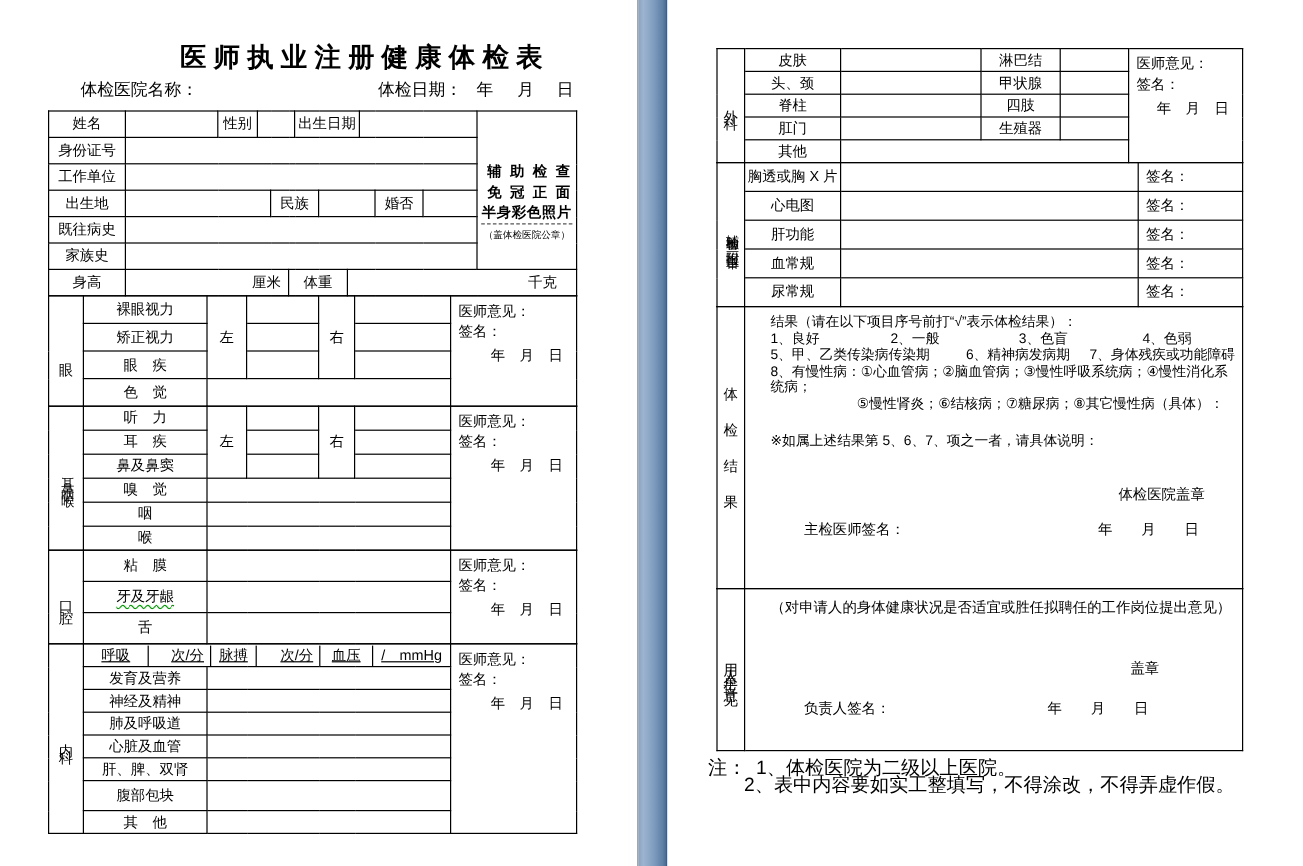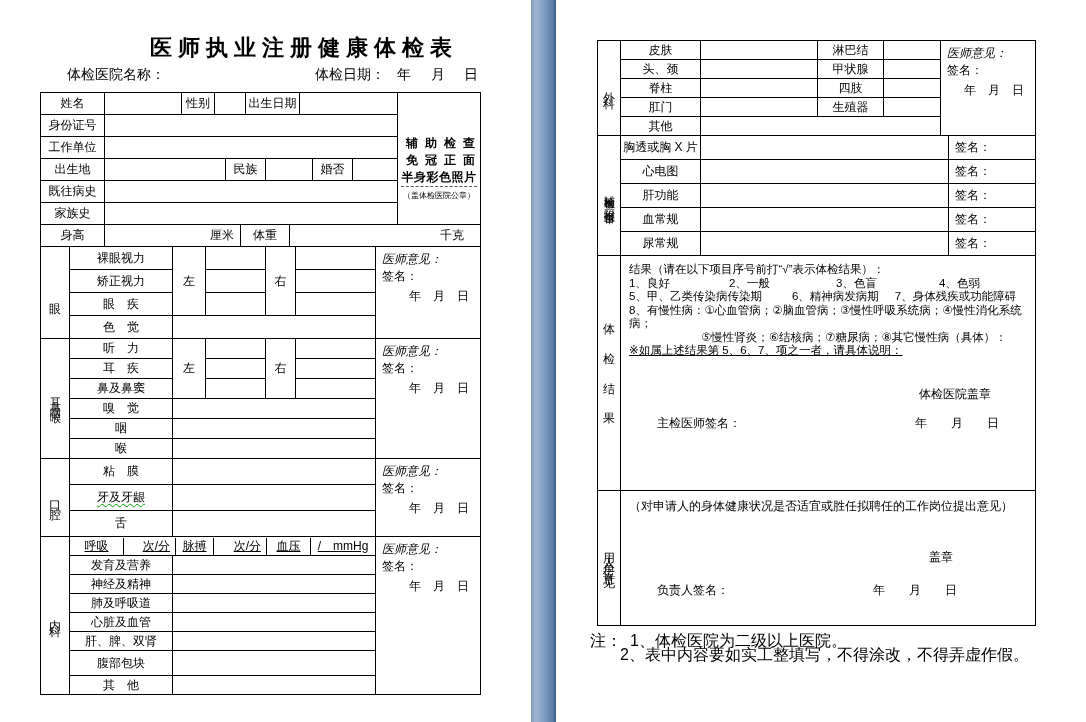--- a/index.html
+++ b/index.html
@@ -50,39 +50,39 @@
   .pline{letter-spacing:7px;padding-left:5px;line-height:17px;white-space:nowrap;font-size:12px;}
   .pline3{letter-spacing:0.5px;line-height:17px;white-space:nowrap;font-size:12px;}
   .pspace{flex:1;}
   .pstamp{border-top:1px dashed #555;font-weight:normal;font-size:8px;padding-top:3px;
     white-space:nowrap;text-align:center;}
 
   
   td.doc{vertical-align:top;}
   .docwrap{height:100%;display:flex;flex-direction:column;text-align:left;
     padding:4px 5px 6px 6px;box-sizing:border-box;}
-  .doc-op{flex:1;font-style:italic;}
+  .doc-op{flex:1;}
   .doc-ymd{text-align:right;padding-right:6px;padding-top:3px;}
 
   
   .vit{display:flex;height:100%;align-items:stretch;}
   .vseg{display:flex;align-items:center;justify-content:center;box-sizing:border-box;text-decoration:underline;}
   .vseg.bl{border-left:1px solid #000;}
   .vseg.re{justify-content:flex-end;padding-right:5px;}
 
   td.signcell{text-align:left;padding-left:6px;}
 
   
-  td.bigcell{vertical-align:top;text-align:left;}
+  td.bigcell{vertical-align:top;text-align:left;padding-left:13px;}
   .res{padding:7px 4px 0 8px;font-size:11.5px;line-height:13.5px;}
   .res-row{display:flex;white-space:nowrap;}
   .res-row .w1{width:100px;} .res-row .w2{width:107px;} .res-row .w3{width:103px;}
   .res-row .g1{margin-left:30px;} .res-row .g2{margin-left:16px;}
   .res-ind{margin-left:72px;}
-  .res-note{text-decoration:underline;}
+  .res-note{margin-top:18px;}
   .res-stamp{margin-top:30px;margin-left:290px;font-size:12px;}
   .res-signrow{margin-top:16px;display:flex;font-size:12px;}
   .res-signrow .sg{margin-left:28px;}
   .res-signrow .ymd{margin-left:auto;margin-right:32px;}
   .emp{padding:8px 6px 0 8px;font-size:12px;line-height:15px;}
   .emp-stamp{margin-top:36px;margin-left:300px;}
   .emp-signrow{margin-top:18px;display:flex;}
   .emp-signrow .sg{margin-left:28px;}
   .emp-signrow .ymd{margin-left:auto;margin-right:72px;}
 

